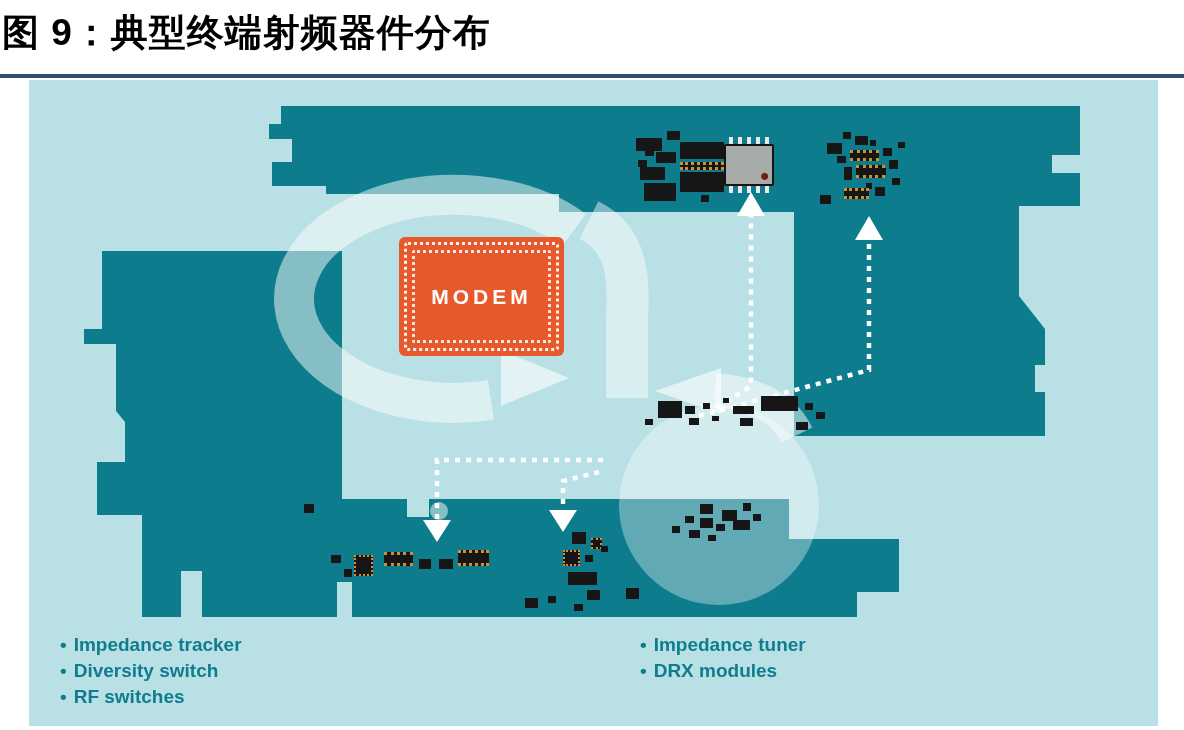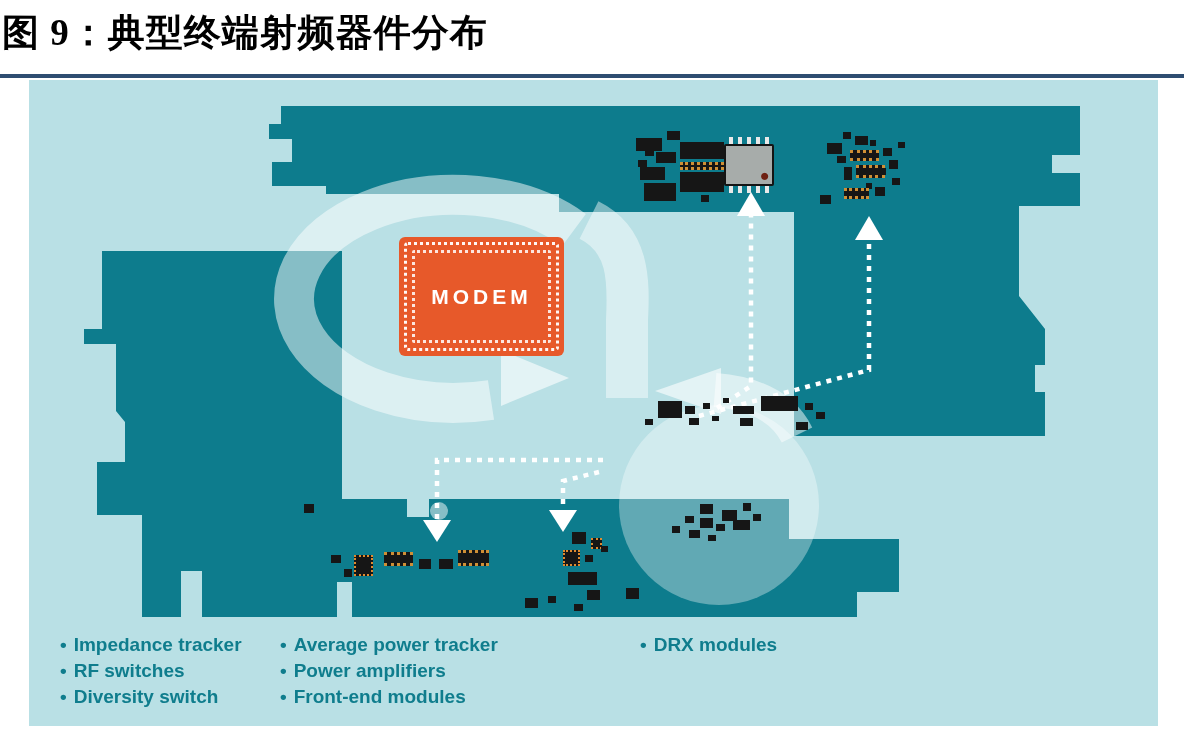--- a/index.html
+++ b/index.html
@@ -1,21 +1,21 @@
 <!DOCTYPE html>
 <html><head>
 <meta charset="utf-8">
 <style>
   html,body{margin:0;padding:0;background:#ffffff;}
   body{width:1184px;height:730px;position:relative;overflow:hidden;
        font-family:"Liberation Sans","DejaVu Sans",sans-serif;}
 
   
   .fig-title{position:absolute;left:2px;top:8px;margin:0;
-    font-family:Liberation Serif, serif;
+    font-family:Liberation Sans, sans-serif;
     font-size:37px;font-weight:bold;color:#000;letter-spacing:1px;white-space:nowrap;}
   .title-rule{position:absolute;left:0;top:74px;width:1184px;height:4px;background:#2e4d71;}
 
   
   .panel{position:absolute;left:29px;top:80px;width:1129px;height:646px;background:#b9e0e5;}
 
   
   .board{position:absolute;left:0;top:0;width:1125px;height:644px;background:#0d7c8d;
     filter:drop-shadow(0 4px 0 rgba(73,110,118,.55))
            drop-shadow(-3px 2px 0 rgba(73,110,118,.35))
@@ -183,26 +183,22 @@
   <div class="soic"></div>
 
   <div class="modem">
     <span class="modem-label">MODEM</span>
   </div>
 
 
   <div class="legend">
     <div class="legend-col" style="left:31px">
       <div class="legend-item"><span class="dot">•</span><span>Impedance tracker</span></div>
+      <div class="legend-item"><span class="dot">•</span><span>Diversity switch</span></div>
       <div class="legend-item"><span class="dot">•</span><span>RF switches</span></div>
-      <div class="legend-item"><span class="dot">•</span><span>Diversity switch</span></div>
-    </div>
-    <div class="legend-col" style="left:251px">
-      <div class="legend-item"><span class="dot">•</span><span>Average power tracker</span></div>
-      <div class="legend-item"><span class="dot">•</span><span>Power amplifiers</span></div>
-      <div class="legend-item"><span class="dot">•</span><span>Front-end modules</span></div>
     </div>
     <div class="legend-col" style="left:611px">
+      <div class="legend-item"><span class="dot">•</span><span>Impedance tuner</span></div>
       <div class="legend-item"><span class="dot">•</span><span>DRX modules</span></div>
     </div>
   </div>
 
 </div>
 
 </body></html>

